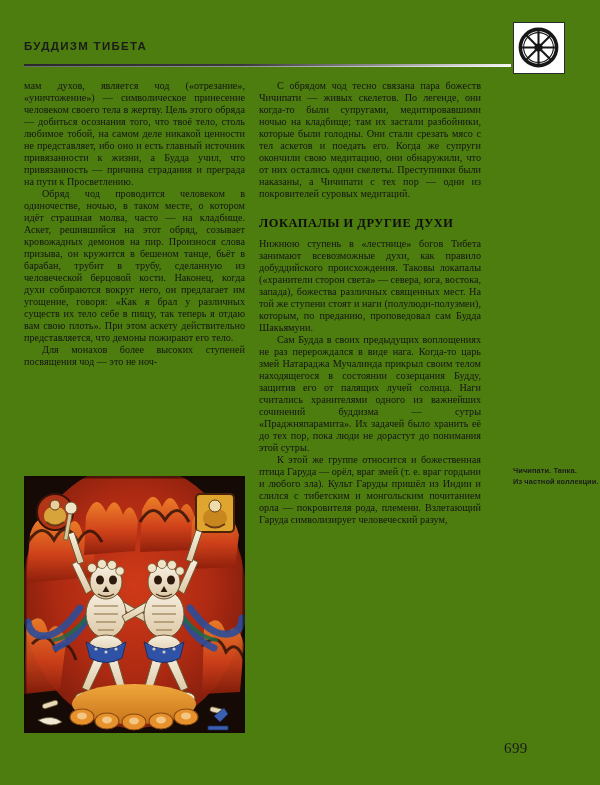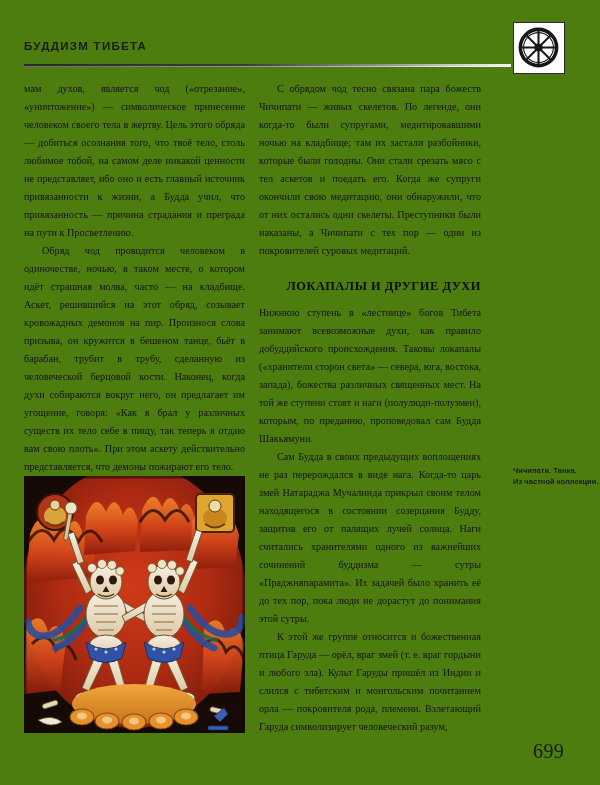--- a/index.html
+++ b/index.html
@@ -64,21 +64,21 @@
     border: 1.3px solid #2b2b2b;
     background: #ffffff;
     box-sizing: border-box;
   }
   .emblem svg { display: block; }
 
   
   .col {
     position: absolute;
     font-size: 10.2px;
-    line-height: 18px;
+    line-height: 12px;
     text-align: justify;
     text-justify: inter-word;
     hyphens: manual;
     color: #141414;
   }
   .col p {
     margin: 0;
     text-indent: 18px;
   }
   .col p.noindent { text-indent: 0; }
@@ -93,21 +93,21 @@
     top: 80px;
     width: 222px;
   }
 
   .section-title {
     font-family: "Liberation Serif", serif;
     font-size: 12.4px;
     font-weight: bold;
     letter-spacing: 0.55px;
     margin: 17px 0 9px 0;
-    text-align: right;
+    text-align: left;
     text-indent: 0;
     color: #0d0d0d;
   }
 
   
   .plate {
     position: absolute;
     left: 24px;
     top: 476px;
     width: 221px;
@@ -132,26 +132,26 @@
     font-weight: bold;
     line-height: 10.5px;
     color: #1c1c1c;
     letter-spacing: 0.1px;
   }
   .caption div { white-space: nowrap; }
 
   
   .folio {
     position: absolute;
-    left: 533px;
+    left: 504px;
     top: 740px;
     width: 56px;
     text-align: left;
     font-family: "Liberation Serif", serif;
-    font-size: 20px;
+    font-size: 15px;
     color: #1a1a1a;
     letter-spacing: 0.4px;
   }
 </style>
 </head>
 <body>
 
 <div class="page">
 
   <div class="runhead">БУДДИЗМ ТИБЕТА</div>
@@ -177,20 +177,21 @@
         <circle cx="37.4" cy="37.4" r="1.35"></circle>
         <circle cx="37.4" cy="12.6" r="1.35"></circle>
         <circle cx="12.6" cy="37.4" r="1.35"></circle>
       </g>
     </svg>
   </div>
 
   <div class="col col-left">
     <p class="noindent">мам духов, является чод («отрезание», «уничтожение») — символическое принесение человеком своего тела в жертву. Цель этого обряда — добиться осознания того, что твоё тело, столь любимое тобой, на самом деле никакой ценности не представляет, ибо оно и есть главный источник привязанности к жизни, а Будда учил, что привязанность — причина страдания и преграда на пути к Просветлению.</p>
     <p>Обряд чод проводится человеком в одиночестве, ночью, в таком месте, о котором идёт страшная молва, часто — на кладбище. Аскет, решившийся на этот обряд, созывает кровожадных демонов на пир. Произнося слова призыва, он кружится в бешеном танце, бьёт в барабан, трубит в трубу, сделанную из человеческой берцовой кости. Наконец, когда духи собираются вокруг него, он предлагает им угощение, говоря: «Как я брал у различных существ их тело себе в пищу, так теперь я отдаю вам свою плоть». При этом аскету действительно представляется, что демоны пожирают его тело.</p>
+    <p>Для монахов более высоких ступеней посвящения чод — это не ноч-</p>
   </div>
 
   <div class="col col-right">
     <p>С обрядом чод тесно связана пара божеств Чичипати — живых скелетов. По легенде, они когда-то были супругами, медитировавшими ночью на кладбище; там их застали разбойники, которые были голодны. Они стали срезать мясо с тел аскетов и поедать его. Когда же супруги окончили свою медитацию, они обнаружили, что от них остались одни скелеты. Преступники были наказаны, а Чичипати с тех пор — одни из покровителей суровых медитаций.</p>
     <h2 class="section-title">ЛОКАПАЛЫ И ДРУГИЕ ДУХИ</h2>
     <p class="noindent">Нижнюю ступень в «лестнице» богов Тибета занимают всевозможные духи, как правило добуддийского происхождения. Таковы локапалы («хранители сторон света» — севера, юга, востока, запада), божества различных священных мест. На той же ступени стоят и наги (полулюди-полузмеи), которым, по преданию, проповедовал сам Будда Шакьямуни.</p>
     <p>Сам Будда в своих предыдущих воплощениях не раз перерождался в виде нага. Когда-то царь змей Натараджа Мучалинда прикрыл своим телом находящегося в состоянии созерцания Будду, защитив его от палящих лучей солнца. Наги считались хранителями одного из важнейших сочинений буддизма — сутры «Праджняпарамита». Их задачей было хранить её до тех пор, пока люди не дорастут до понимания этой сутры.</p>
     <p>К этой же группе относится и божественная птица Гаруда — орёл, враг змей (т. е. враг гордыни и любого зла). Культ Гаруды пришёл из Индии и слился с тибетским и монгольским почитанием орла — покровителя рода, племени. Взлетающий Гаруда символизирует человеческий разум,</p>
   </div>
 

